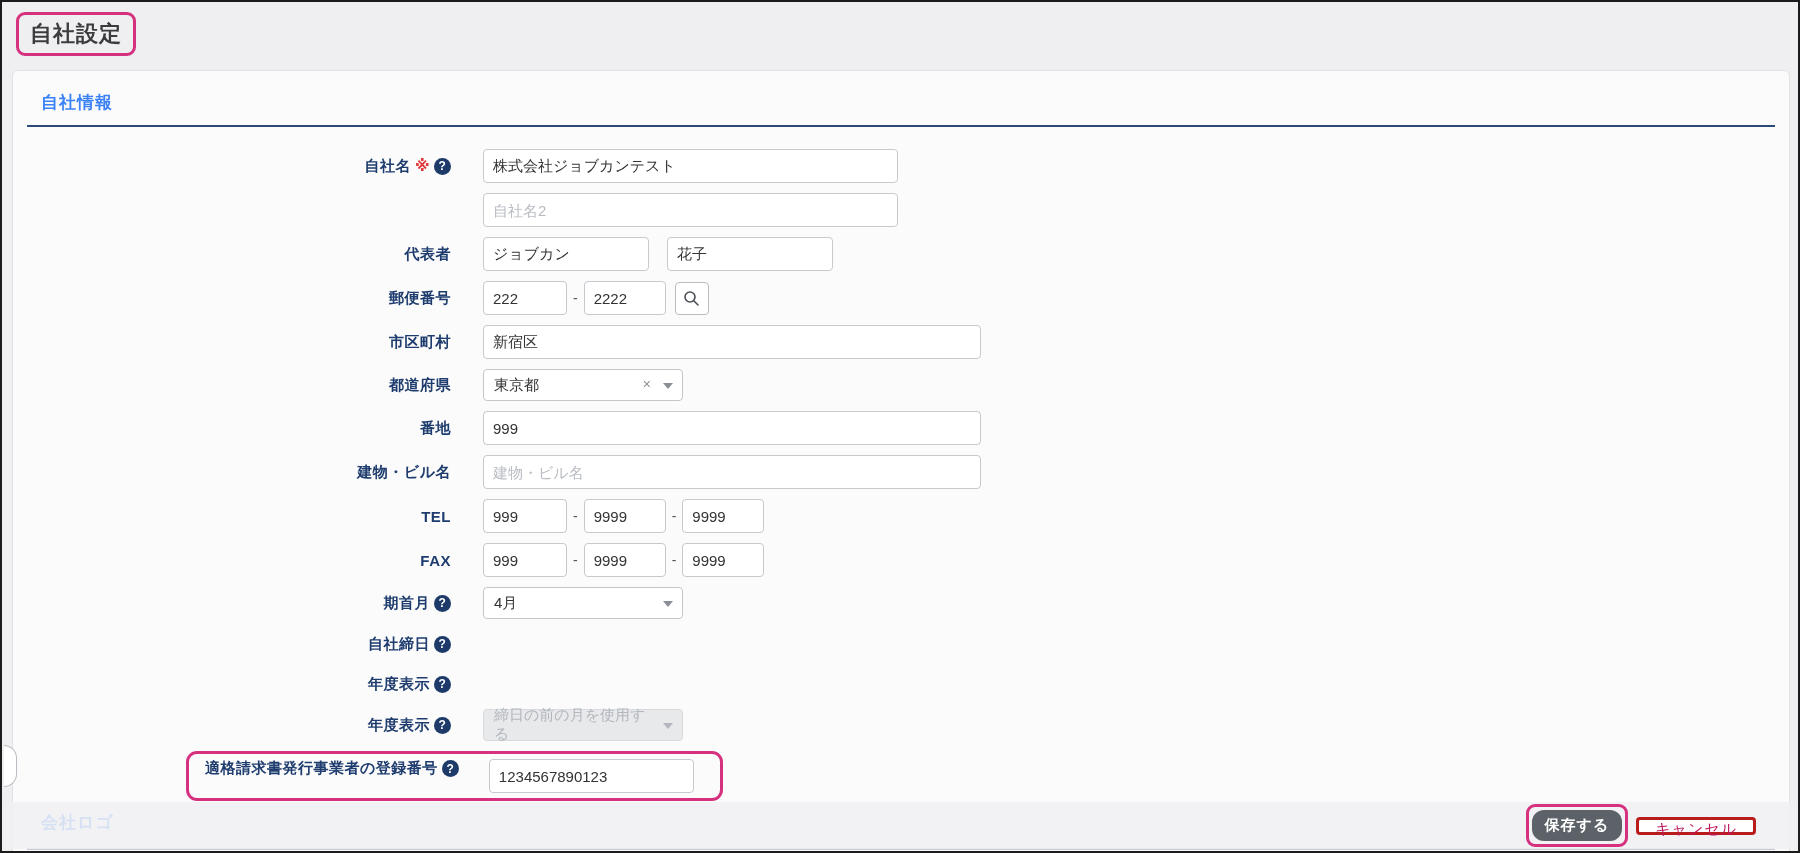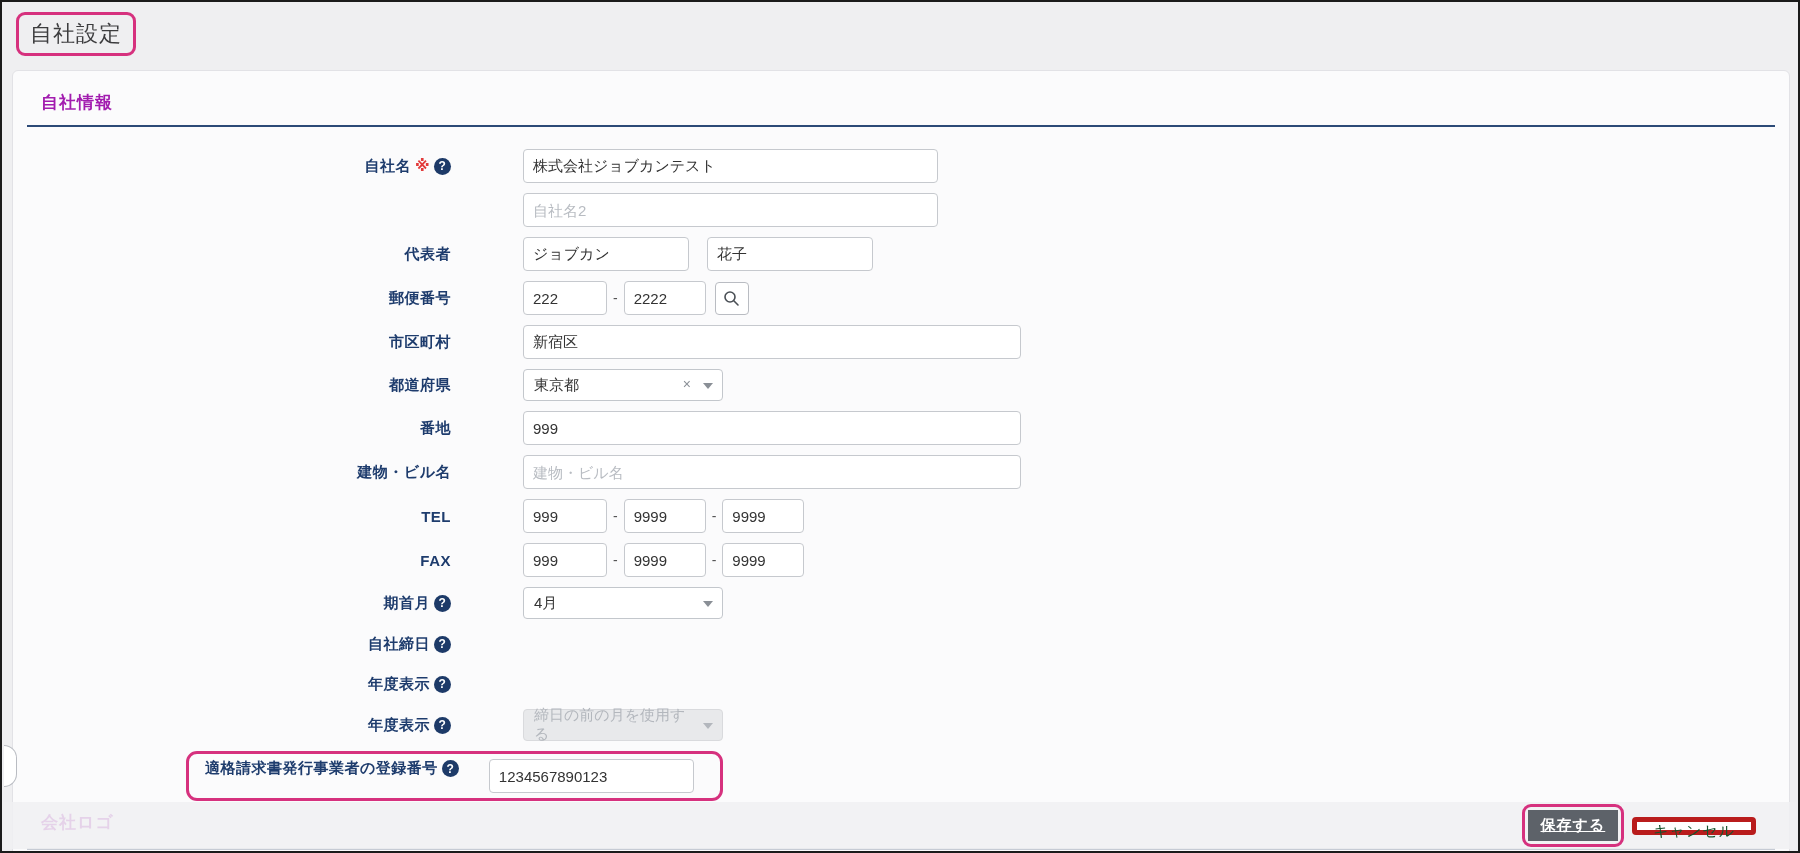--- a/index.html
+++ b/index.html
@@ -11,41 +11,41 @@
     overflow: hidden;
     font-family: "Liberation Sans", "DejaVu Sans", sans-serif;
   }
 
   
   .title-annot {
     position: absolute; left: 14px; top: 10px;
     border: 3px solid #d6317e; border-radius: 9px;
     padding: 4px 11px; background: transparent; z-index: 4;
   }
-  .page-title { font-size: 22px; font-weight: 400; color: #3c3c3e; letter-spacing: 1px; }
+  .page-title { font-size: 22px; font-weight: 700; color: #3c3c3e; letter-spacing: 1px; }
 
   
   .panel {
     position: absolute; left: 10px; top: 68px;
     width: 1778px; height: 783px;
     background: #fbfbfc;
     border: 1px solid #e2e2e6;
     border-radius: 6px 6px 0 0;
     padding-top: 20px;
     overflow: hidden;
   }
   .section-h {
-    font-size: 17px; font-weight: bold; color: #a21caf;
+    font-size: 17px; font-weight: bold; color: #3b82f6;
     margin-left: 28px; letter-spacing: 1px;
   }
   .div-strong { height: 2px; background: #2c4a77; margin: 11px 14px 22px; border: none; }
   .div-light  { height: 2px; background: #c6cbd4; margin: 14px 14px 0; border: none; }
 
   
-  .row { display: flex; align-items: center; margin-bottom: 10px; min-height: 30px; gap: 40px; }
+  .row { display: flex; align-items: center; margin-bottom: 10px; min-height: 30px; }
   .lbl {
     width: 438px; display: flex; justify-content: flex-end; align-items: center;
     gap: 4px; font-size: 15px; font-weight: bold; color: #1e3c6d; letter-spacing: .5px;
   }
   .ctl { margin-left: 32px; display: flex; align-items: center; }
   .req { color: #e23a3a; font-weight: bold; font-size: 15px; }
   .help {
     width: 17px; height: 17px; border-radius: 50%;
     background: #1d3a68; color: #fff; font-size: 12px; font-weight: bold;
     display: inline-flex; align-items: center; justify-content: center; flex: 0 0 17px;
@@ -111,26 +111,26 @@
   .footer {
     position: absolute; left: 2px; right: 2px; bottom: 2px; height: 47px;
     background: rgba(240,240,242,0.86);
     display: flex; align-items: center; justify-content: flex-end;
     padding-right: 40px; z-index: 5;
   }
   .annot-save {
     border: 3px solid #d6317e; border-radius: 9px; padding: 3px; display: inline-flex;
   }
   .btn-save {
-    background: #5d6269; color: #fff; border: none; border-radius: 0;
+    background: #5d6269; color: #fff; border: none; border-radius: 12px;
     height: 31px; padding: 0 13px; font-size: 15px; font-weight: bold;
-    font-family: inherit; cursor: pointer; letter-spacing: 1px; text-decoration: underline;
+    font-family: inherit; cursor: pointer; letter-spacing: 1px;
   }
   .btn-cancel {
-    background: #fff; color: #14532d; border: 5px solid #b91c1c; border-radius: 4px;
+    background: #fff; color: #be185d; border: 3px solid #b91c1c; border-radius: 4px;
     height: 18px; padding: 0 16px; font-size: 15px; font-family: inherit;
     margin-left: 8px; cursor: pointer; letter-spacing: 1px;
   }
 
   
   .notch {
     position: absolute; left: 2px; top: 743px; width: 13px; height: 42px;
     background: #fff; border: 1px solid #b9bcc2; border-left: none;
     border-radius: 0 21px 21px 0; z-index: 6; cursor: pointer;
   }

